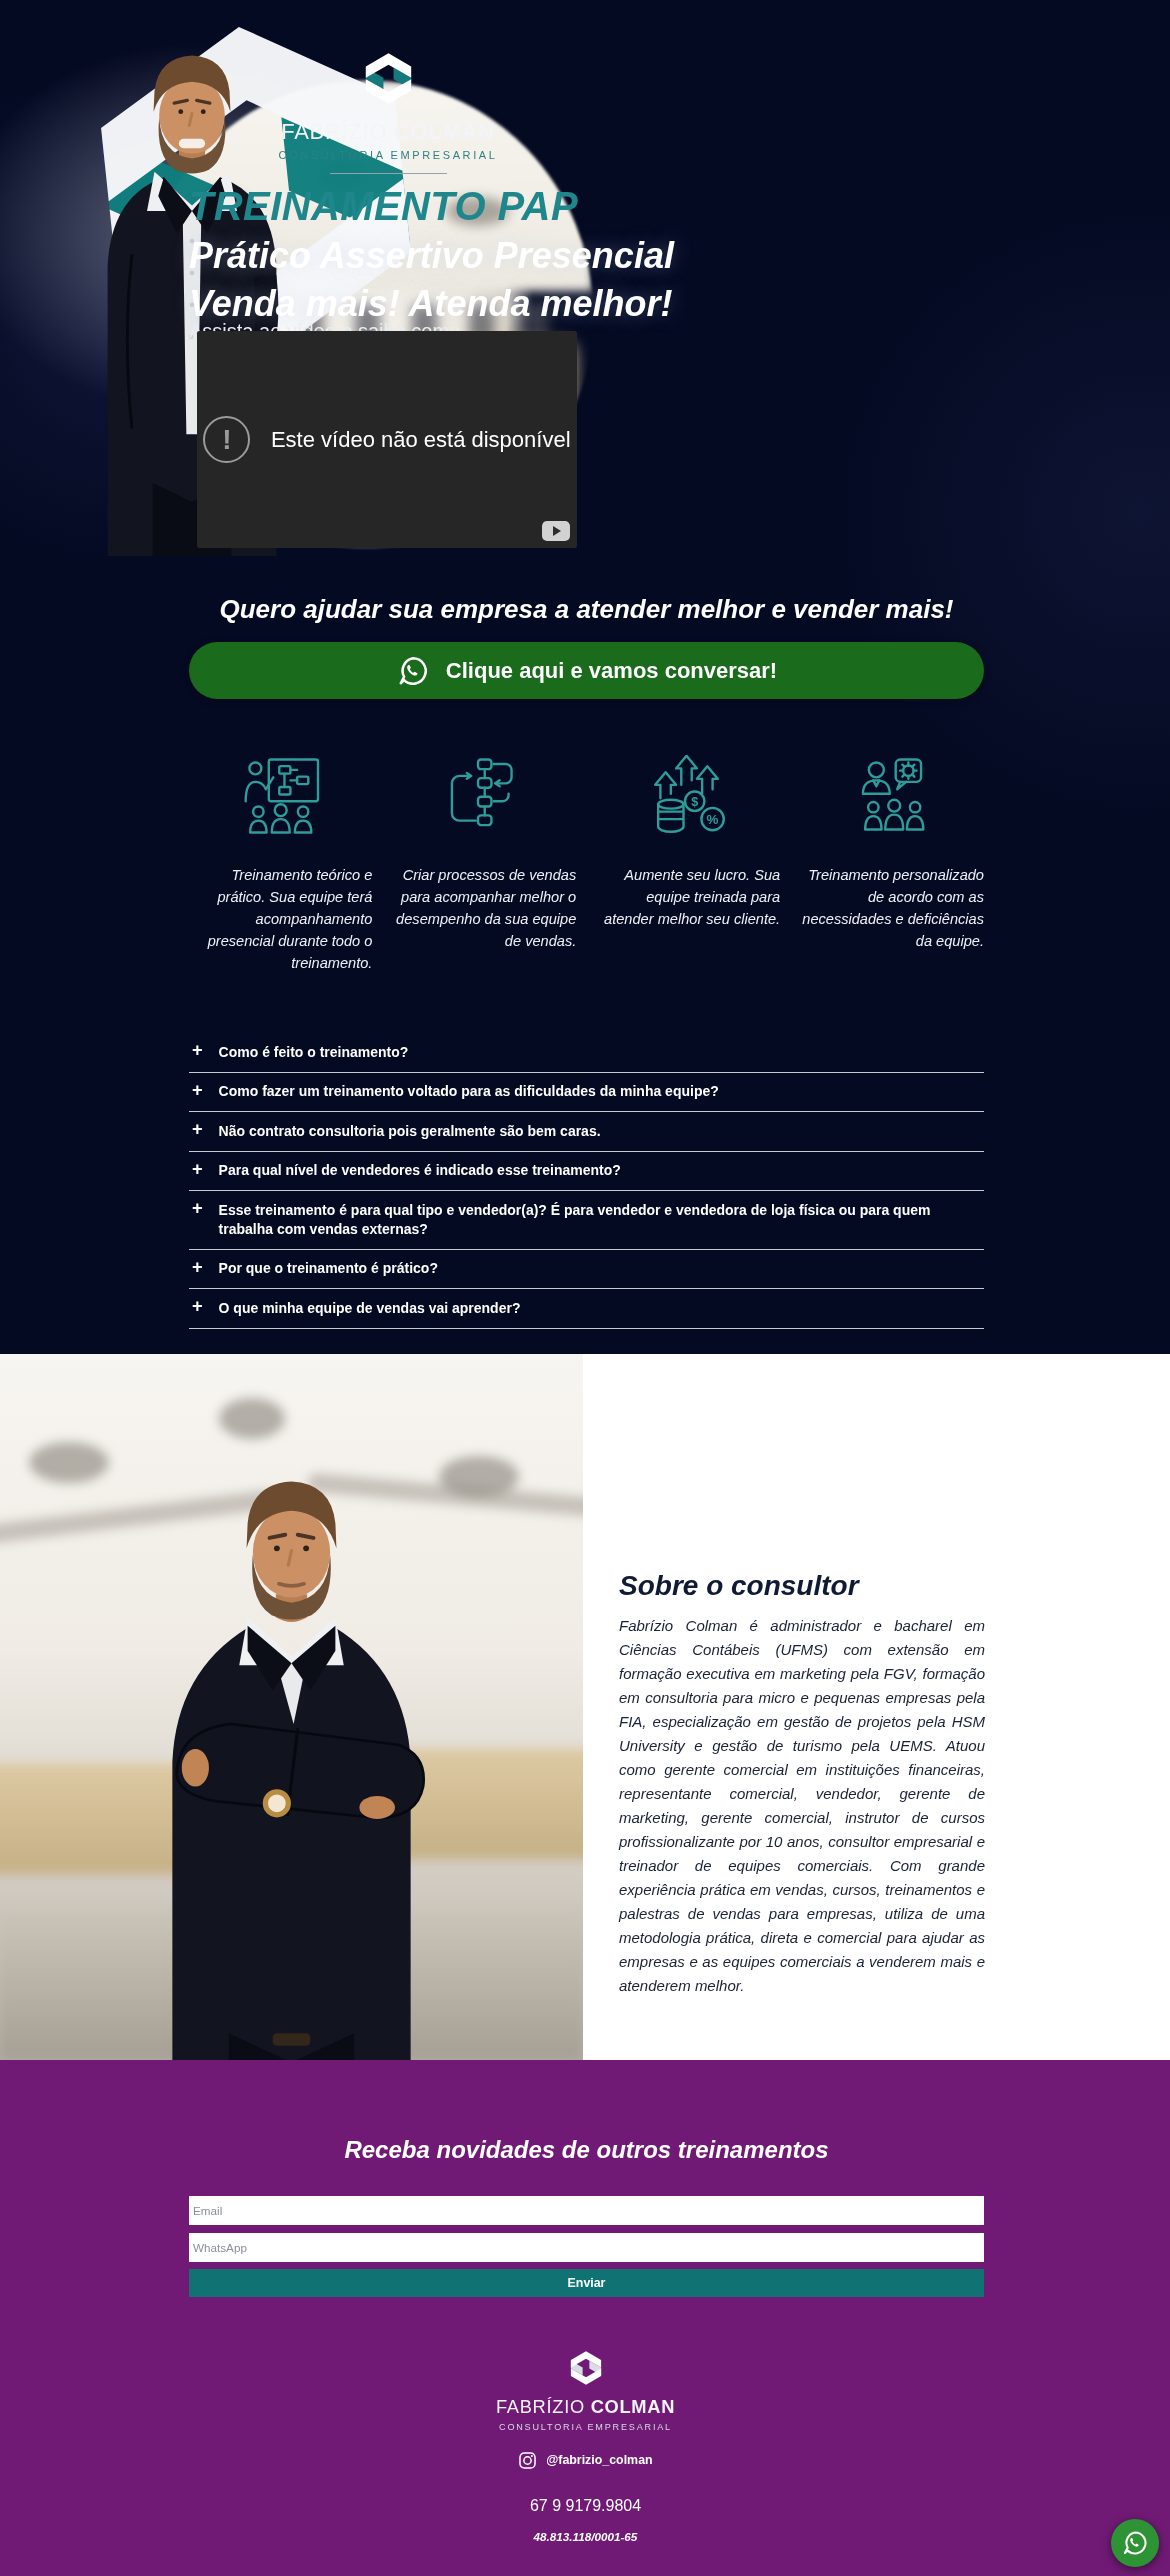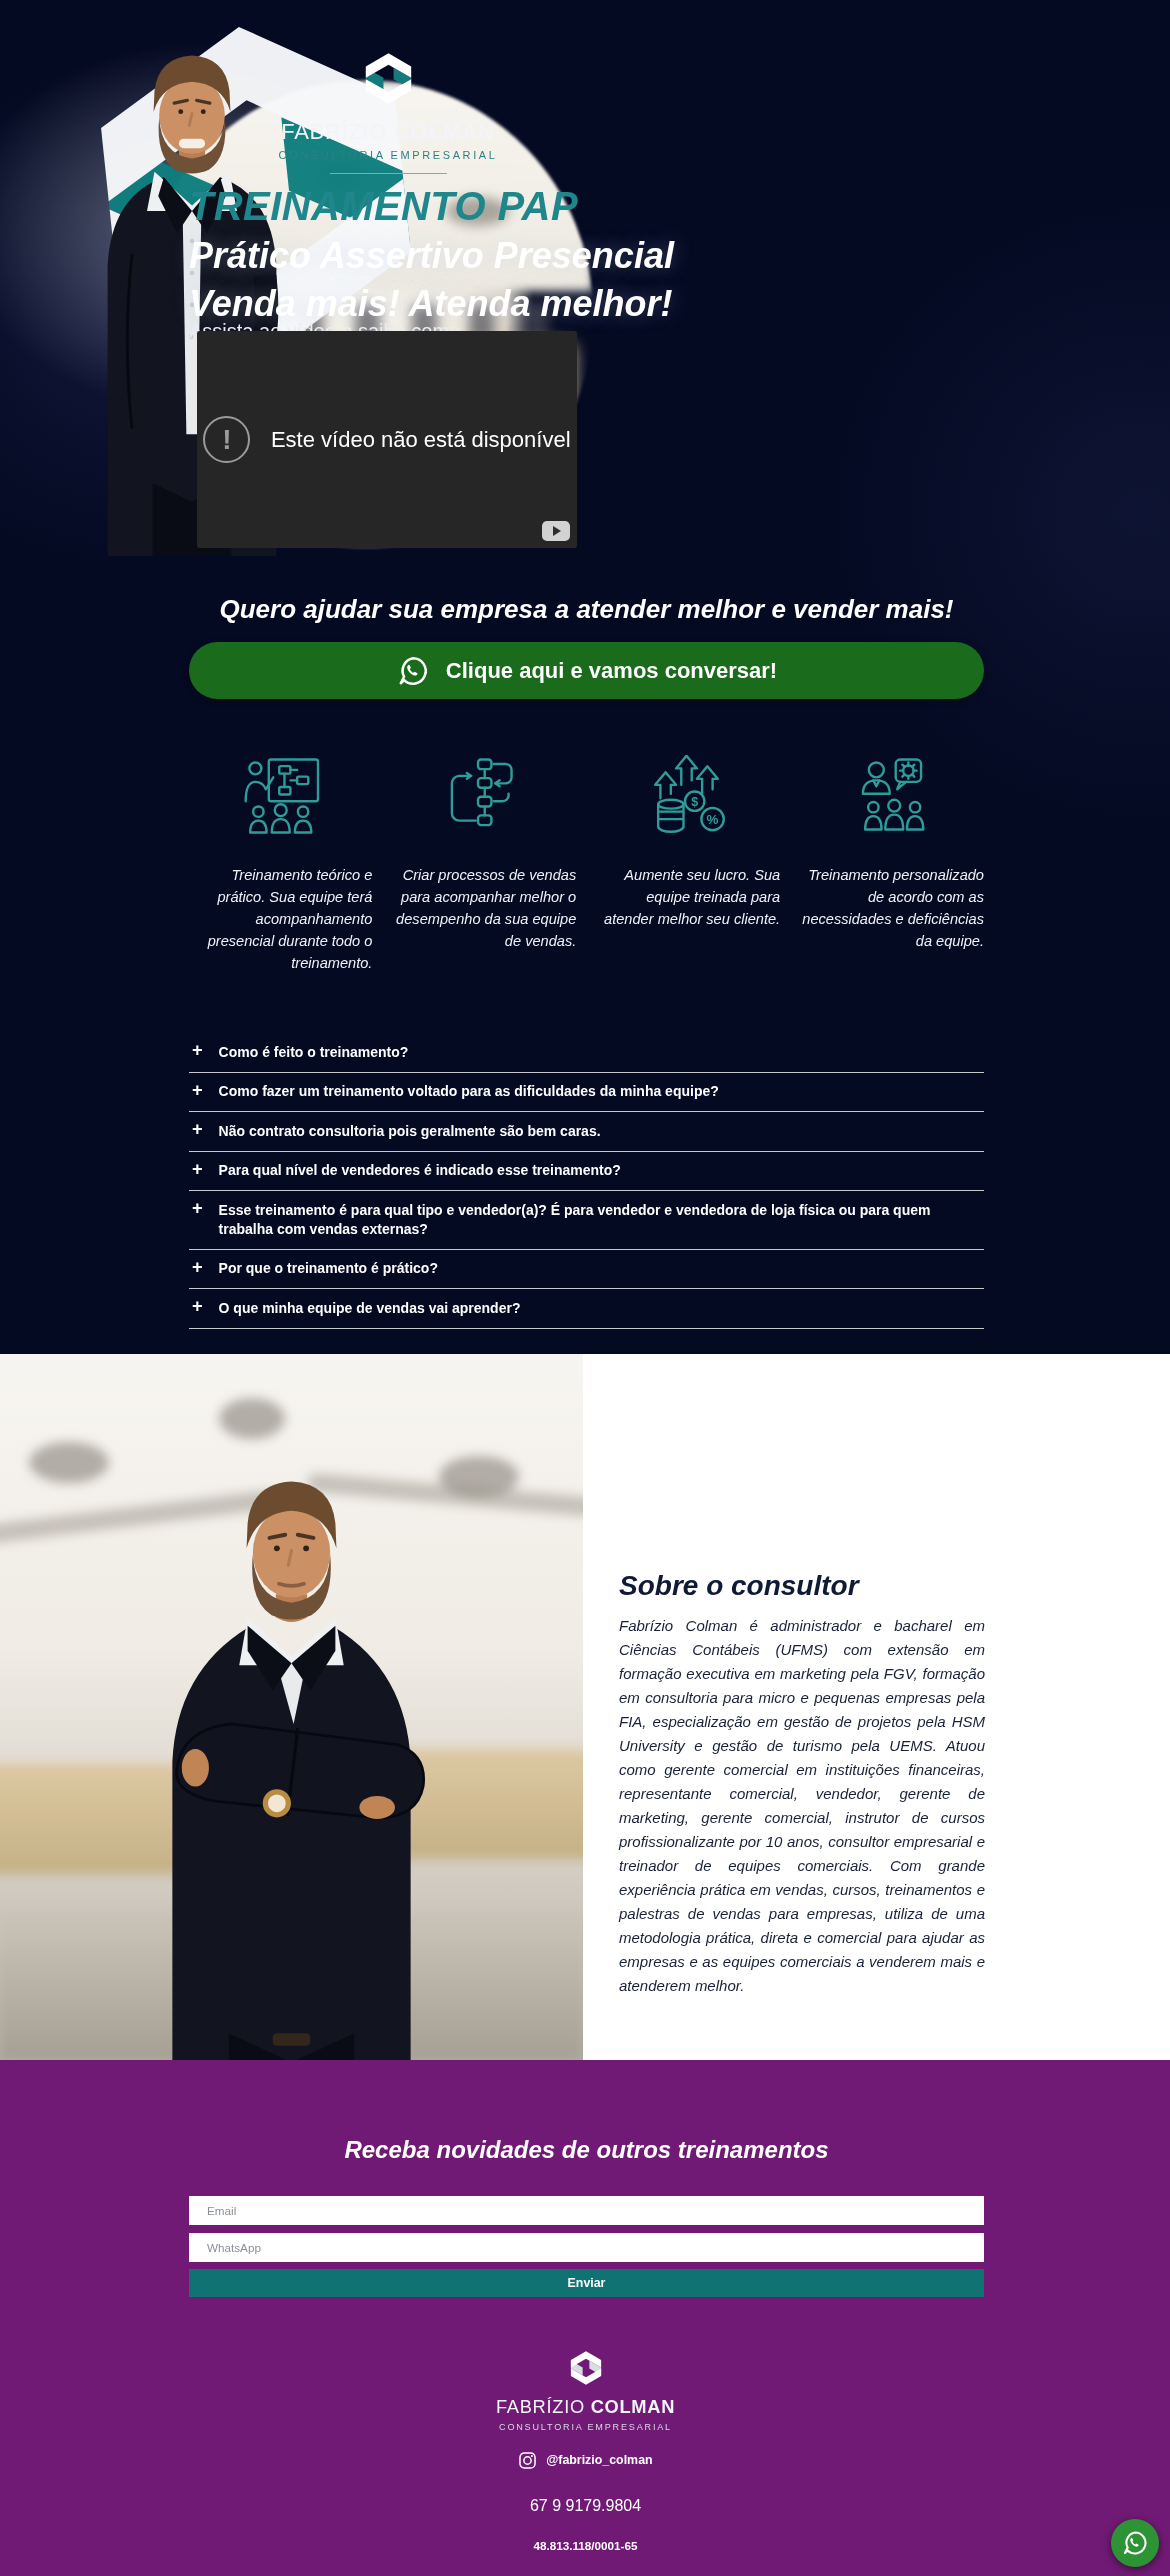--- a/index.html
+++ b/index.html
@@ -104,36 +104,36 @@
 
   .about-heading { left:619px; top:216px; color:#101a35; font-size:28px; font-weight:700; font-style:italic; position:absolute; }
   .about-body { left:619px; top:260px; width:366px; position:absolute; color:#1a2238;
     font-size:15px; font-style:italic; line-height:1.6; text-align:justify; }
 
   
   .bottom { left:0; top:2060px; width:1171px; height:516px; background:#701a75; }
   .nl-heading { left:189px; top:76px; width:795px; position:absolute; text-align:center;
     color:#ffffff; font-size:24px; font-weight:800; font-style:italic; }
   .nl-input { position:absolute; left:189px; width:795px; height:29px; border:none;
-    background:#ffffff; padding:0 18px; font-size:11.7px; color:#333;
+    background:#ffffff; padding:0 4px; font-size:11.7px; color:#333;
     font-family:"Liberation Sans","DejaVu Sans",sans-serif; }
   .nl-input::placeholder { color:#8a8f98; }
   .nl-email { top:136px; } .nl-wa { top:173px; }
   .nl-submit { position:absolute; left:189px; top:209px; width:795px; height:28px;
     background:#117273; border:none; color:#ffffff; font-size:12.4px; font-weight:700; cursor:pointer; }
 
   .footer-block { position:absolute; left:0; top:287px; width:1171px;
     display:flex; flex-direction:column; align-items:center; }
   .footer-name { margin-top:7.3px; color:#f2f4f8; font-size:18.3px; letter-spacing:0.7px; }
   .footer-name b { font-weight:700; }
   .footer-tagline { margin-top:3.7px; color:#d7dbe2; font-size:9.1px; letter-spacing:1.8px; }
   .insta-row { margin-top:19px; display:flex; align-items:center; gap:8.8px; cursor:pointer; }
   .insta-row span { color:#ffffff; font-size:12.4px; font-weight:600; }
   .footer-phone { margin-top:27px; color:#ffffff; font-size:16px; font-weight:400; }
-  .footer-cnpj { margin-top:24px; color:#ffffff; font-size:11.7px; font-weight:600; }
+  .footer-cnpj { margin-top:15px; color:#ffffff; font-size:11.7px; font-weight:600;font-style:italic; }
 
   .wa-float { position:absolute; left:1111px; top:2519px; width:48px; height:48px;
     border-radius:50%; background:#2e9334; display:flex; align-items:center; justify-content:center;
     cursor:pointer; box-shadow:0 2.2px 8.8px rgba(0,0,0,.5); }
 </style>
 </head>
 <body>
 
 <section class="abs hero">
 

